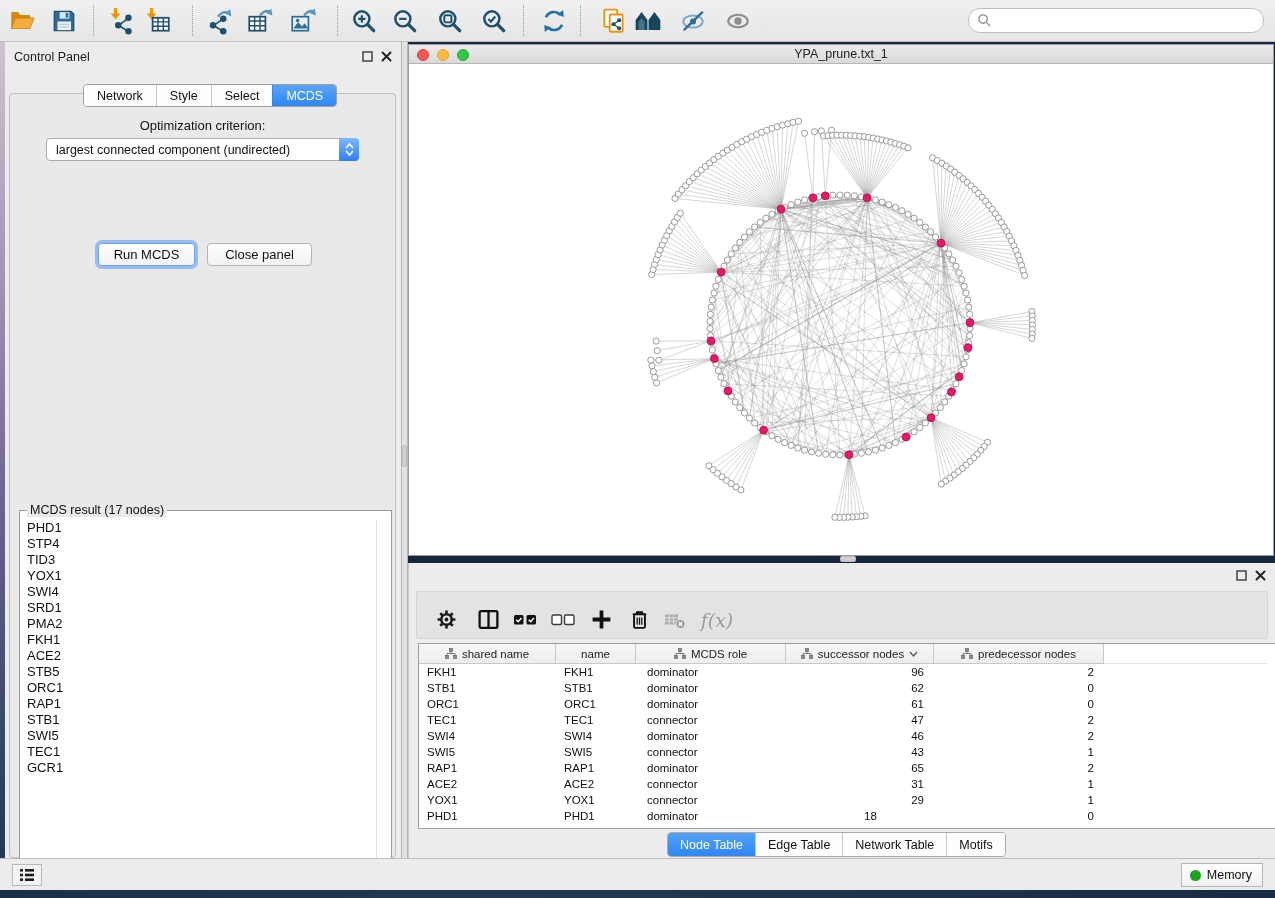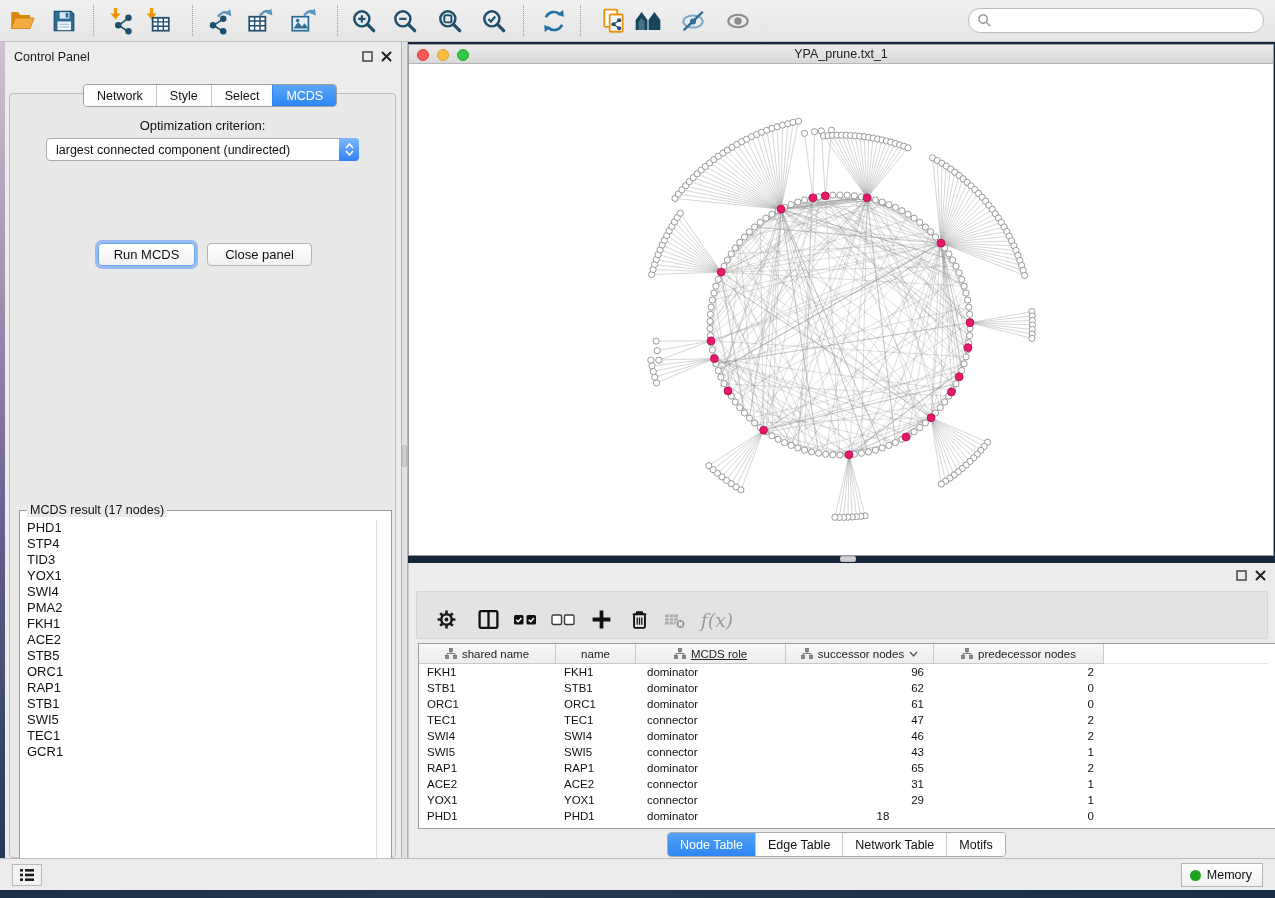--- a/index.html
+++ b/index.html
@@ -257,20 +257,21 @@
       <div class="btn focusring" style="left:88px;top:125px;width:97px;">Run MCDS</div>
       <div class="btn" style="left:197px;top:125px;width:105px;">Close panel</div>
       <div class="fieldset">
         <span class="legend">MCDS result (17 nodes)</span>
         <div class="mcds-list" id="mcds-list">
             <div>PHD1</div>
             <div>STP4</div>
             <div>TID3</div>
             <div>YOX1</div>
             <div>SWI4</div>
+            <div>SRD1</div>
             <div>PMA2</div>
             <div>FKH1</div>
             <div>ACE2</div>
             <div>STB5</div>
             <div>ORC1</div>
             <div>RAP1</div>
             <div>STB1</div>
             <div>SWI5</div>
             <div>TEC1</div>
             <div>GCR1</div>
@@ -1049,21 +1050,21 @@
                 <rect x="0.5" y="7.5" width="3" height="3"></rect>
                 <rect x="8.5" y="7.5" width="3" height="3"></rect>
               </g>
               <path d="M6 3.5 V5.5 M2 7.5 V5.5 H10 V7.5" fill="none" stroke="#6e6e6e" stroke-width="0.9"></path>
             </svg>
             <span>shared name</span>
           </div>
           <div class="th" style="width: 80px;">
             <span>name</span>
           </div>
-          <div class="th" style="width: 150px; text-decoration: underline;">
+          <div class="th" style="width: 150px;">
             <svg width="12" height="12" viewBox="0 0 12 12">
               <g fill="#8d8d8d" stroke="#6e6e6e" stroke-width="0.8">
                 <rect x="4.5" y="0.5" width="3" height="3"></rect>
                 <rect x="0.5" y="7.5" width="3" height="3"></rect>
                 <rect x="8.5" y="7.5" width="3" height="3"></rect>
               </g>
               <path d="M6 3.5 V5.5 M2 7.5 V5.5 H10 V7.5" fill="none" stroke="#6e6e6e" stroke-width="0.9"></path>
             </svg>
             <span>MCDS role</span>
           </div>
@@ -1155,21 +1156,21 @@
             <div class="td" style="left: 8px;">YOX1</div>
             <div class="td" style="left: 145px;">YOX1</div>
             <div class="td" style="left: 228px;">connector</div>
             <div class="td" style="left: 445px; width: 60px; text-align: right;">29</div>
             <div class="td" style="left: 615px; width: 60px; text-align: right;">1</div>
           </div>
           <div class="tr">
             <div class="td" style="left: 8px;">PHD1</div>
             <div class="td" style="left: 145px;">PHD1</div>
             <div class="td" style="left: 228px;">dominator</div>
-            <div class="td" style="left: 434px; width: 60px; text-align: center;">18</div>
+            <div class="td" style="left: 445px; width: 60px; text-align: left;">18</div>
             <div class="td" style="left: 615px; width: 60px; text-align: right;">0</div>
           </div>
         </div>
       <div class="tscroll">
           <div class="tthumb"></div>
         </div>
     </div>
 
     <div class="bottom-tabs" id="bottom-tabs">
         <div class="btab active">Node Table</div>

